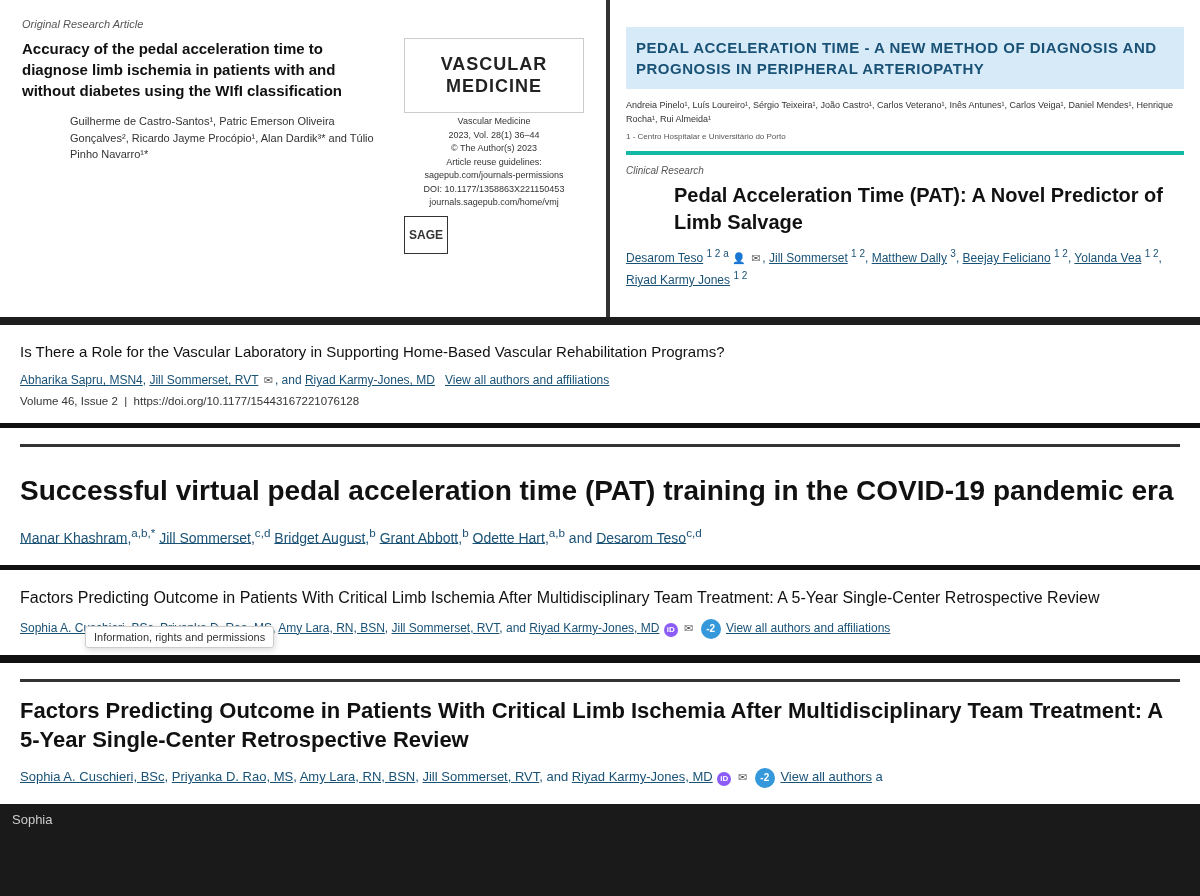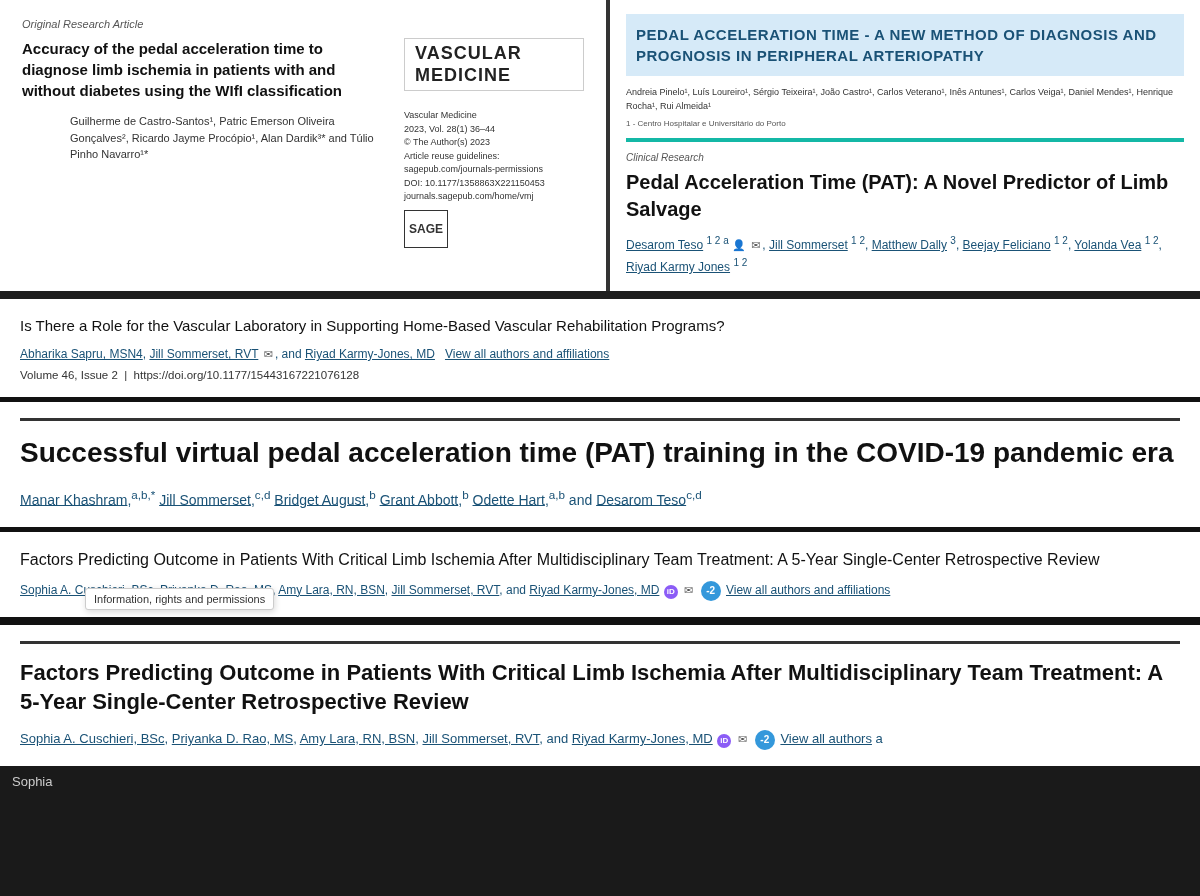--- a/index.html
+++ b/index.html
@@ -19,34 +19,34 @@
     .paper-left {
       background: white;
       width: 610px;
       padding: 18px 22px;
       border-right: 4px solid #333;
     }
 
     .paper-right {
       background: white;
       flex: 1;
-      padding: 14px 16px;
+      padding: 27px 16px;
     }
 
     .original-research-label {
       font-size: 11px;
       color: #555;
       margin-bottom: 8px;
       font-style: italic;
     }
 
     .vascular-medicine-logo {
-      text-align: left;
+      text-align: center;
       border: 1px solid #ccc;
-      padding: 4px 10px;
+      padding: 15px 10px;
     }
 
     .vascular-medicine-logo .vm-title {
       font-size: 18px;
       font-weight: bold;
       letter-spacing: 1px;
       color: #222;
       line-height: 1.2;
     }
 
@@ -119,20 +119,21 @@
       font-style: italic;
       margin-bottom: 6px;
     }
 
     .right-paper-main-title {
       font-size: 20px;
       font-weight: bold;
       color: #111;
       line-height: 1.35;
       margin-bottom: 10px;
+      margin-left: 48px;
     }
 
     .right-paper-main-authors {
       font-size: 12px;
       color: #1a5276;
       line-height: 1.6;
     }
 
     .right-paper-main-authors a {
       color: #1a5276;
@@ -174,21 +175,21 @@
       padding: 16px 20px;
     }
 
     .big-article-title {
       font-size: 28px;
       font-weight: bold;
       color: #111;
       line-height: 1.3;
       margin-bottom: 14px;
       border-top: 3px solid #333;
-      padding-top: 14px;
+      padding-top: 26px;
     }
 
     .big-article-authors {
       font-size: 14px;
       color: #1a5276;
       line-height: 1.6;
     }
 
     .big-article-authors a {
       color: #1a5276;
@@ -327,21 +328,21 @@
     <div class="paper-left-layout">
       <div class="paper-left-main">
         <div class="article-title-left">Accuracy of the pedal acceleration time to diagnose limb ischemia in patients with and without diabetes using the WIfI classification</div>
         <div class="article-authors-left">Guilherme de Castro-Santos¹⁠, Patric Emerson Oliveira Gonçalves², Ricardo Jayme Procópio¹, Alan Dardik³* and Túlio Pinho Navarro¹*</div>
       </div>
       <div class="paper-left-sidebar">
         <div class="vascular-medicine-logo">
           <div class="vm-title">VASCULAR</div>
           <div class="vm-subtitle">MEDICINE</div>
         </div>
-        <div style="margin-top:18px;" class="sidebar-meta-text">
+        <div style="margin-top:2px;text-align:center;" class="sidebar-meta-text">
           Vascular Medicine<br>
           2023, Vol. 28(1) 36–44<br>
           © The Author(s) 2023<br>
           Article reuse guidelines:<br>
           sagepub.com/journals-permissions<br>
           DOI: 10.1177/1358863X221150453<br>
           journals.sagepub.com/home/vmj
         </div>
         <div class="sidebar-sage-logo">SAGE</div>
       </div>

